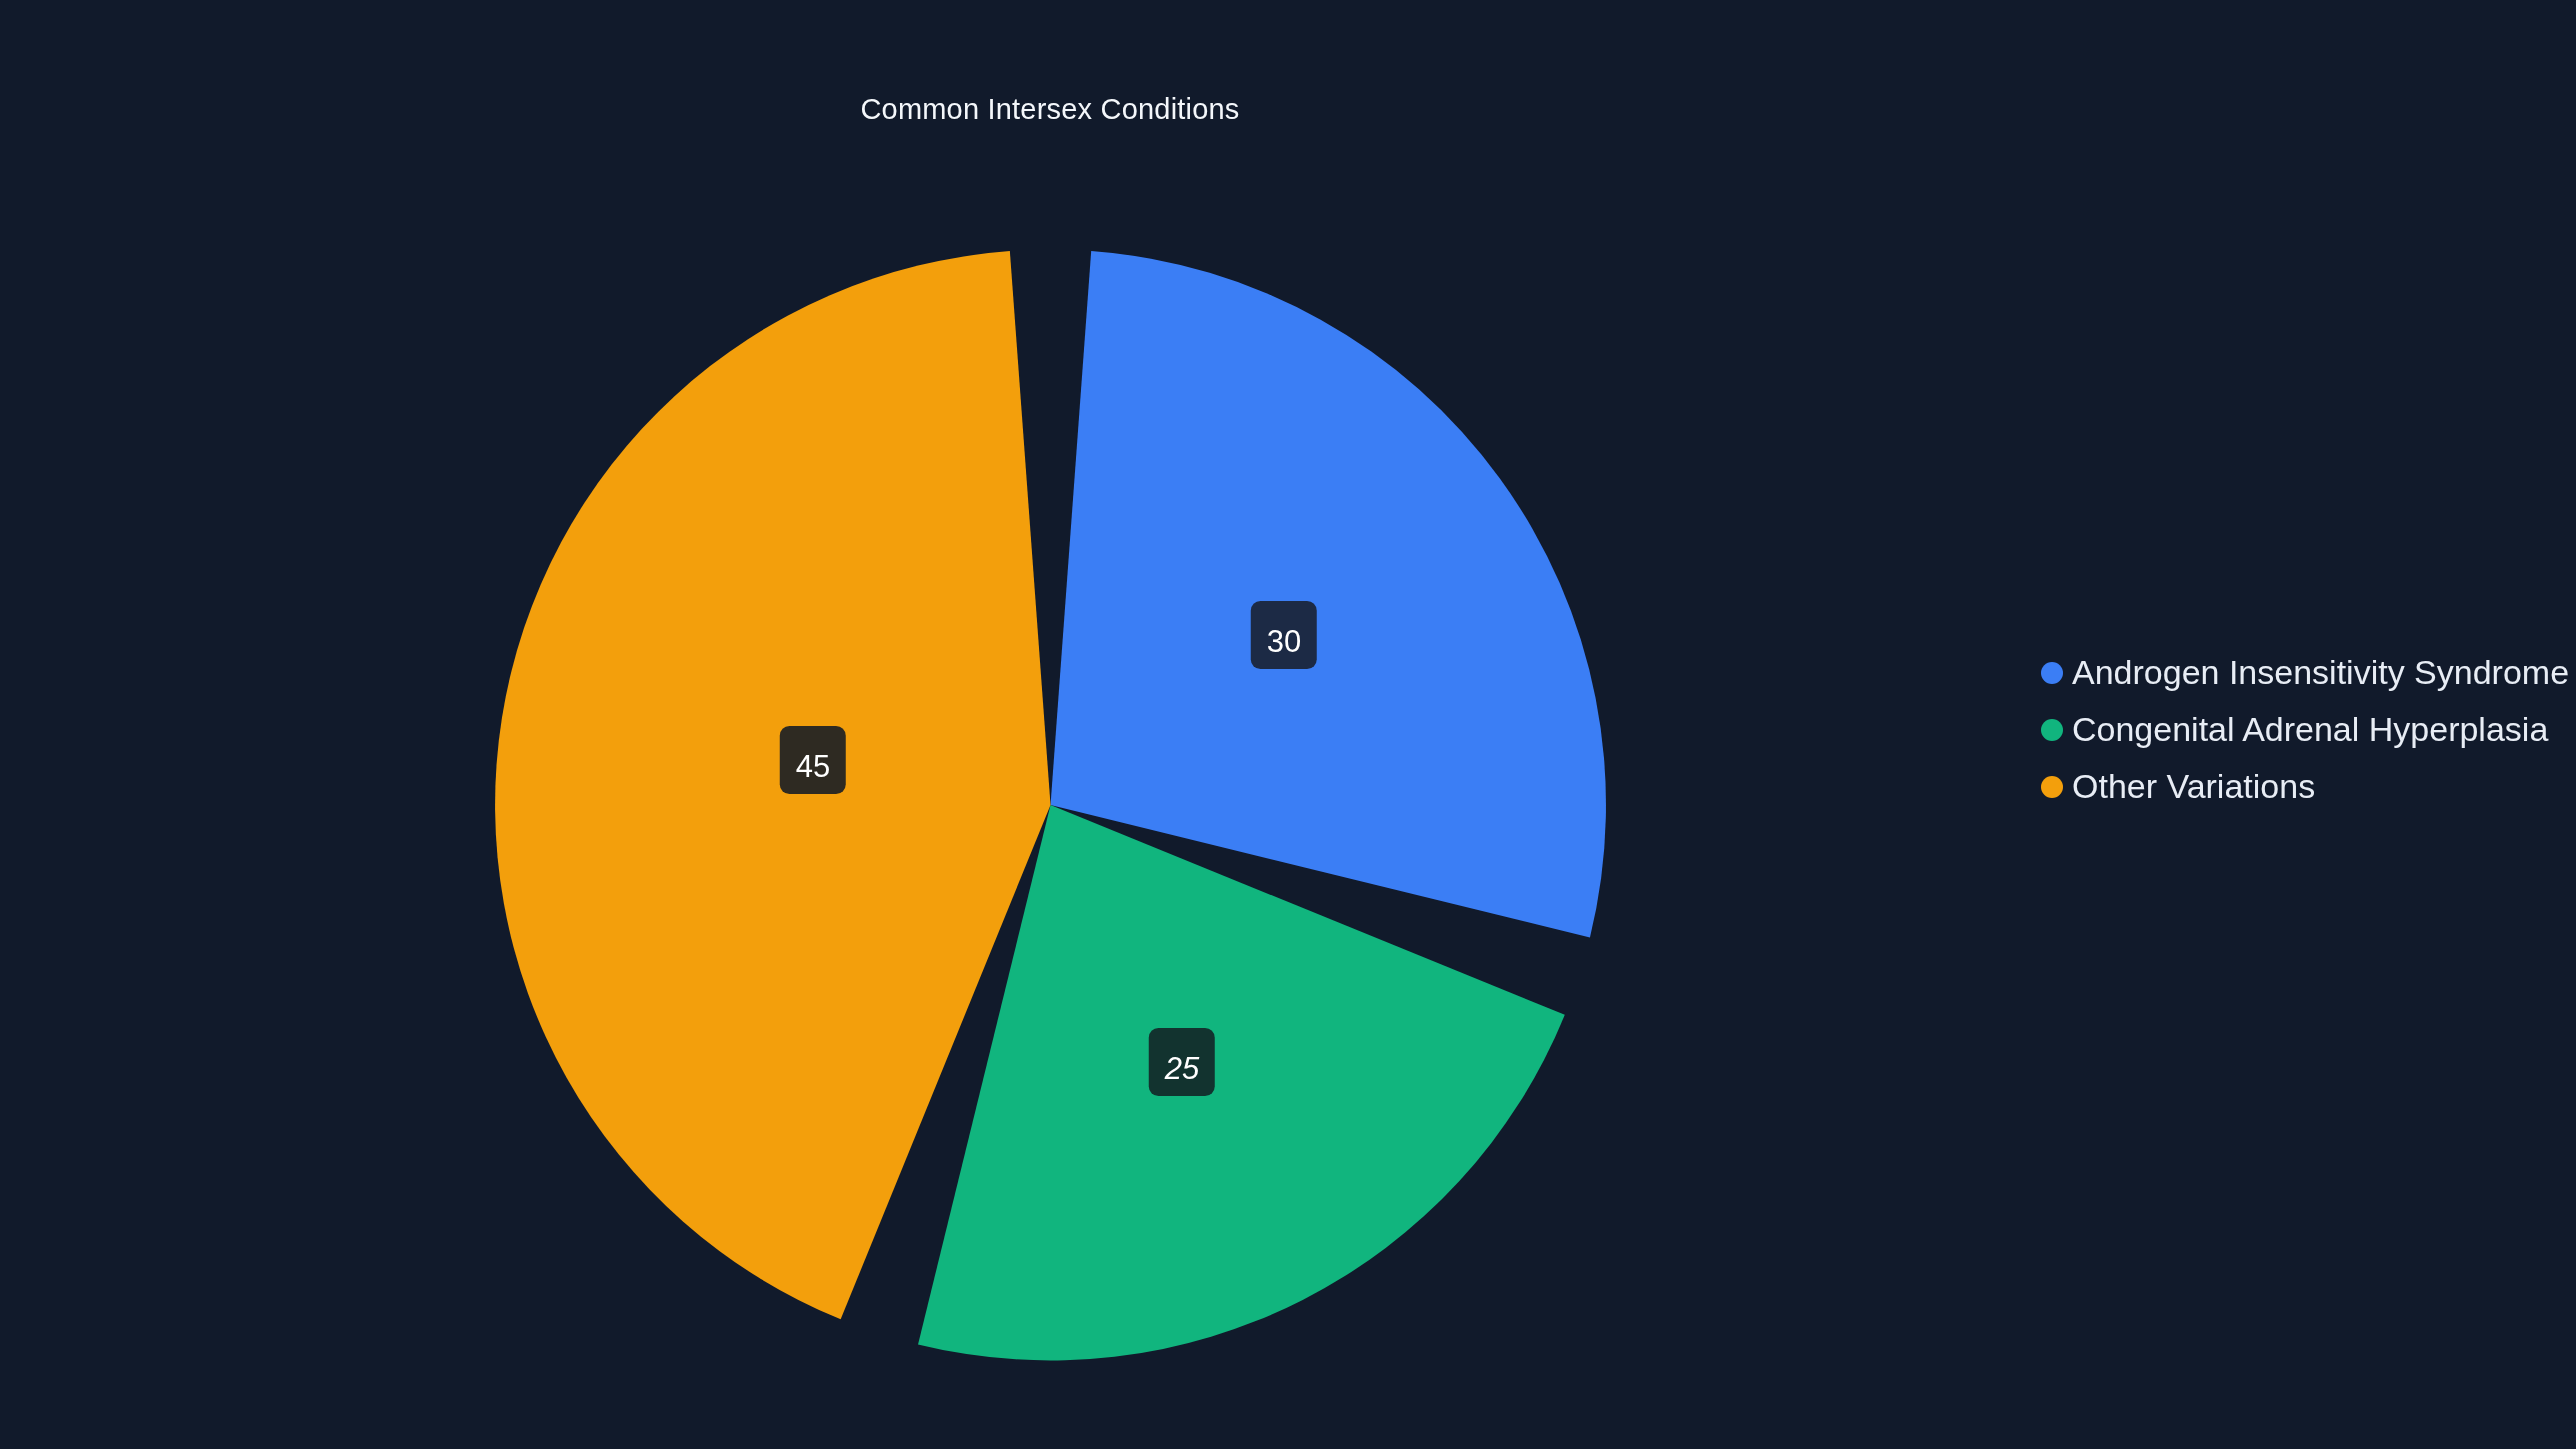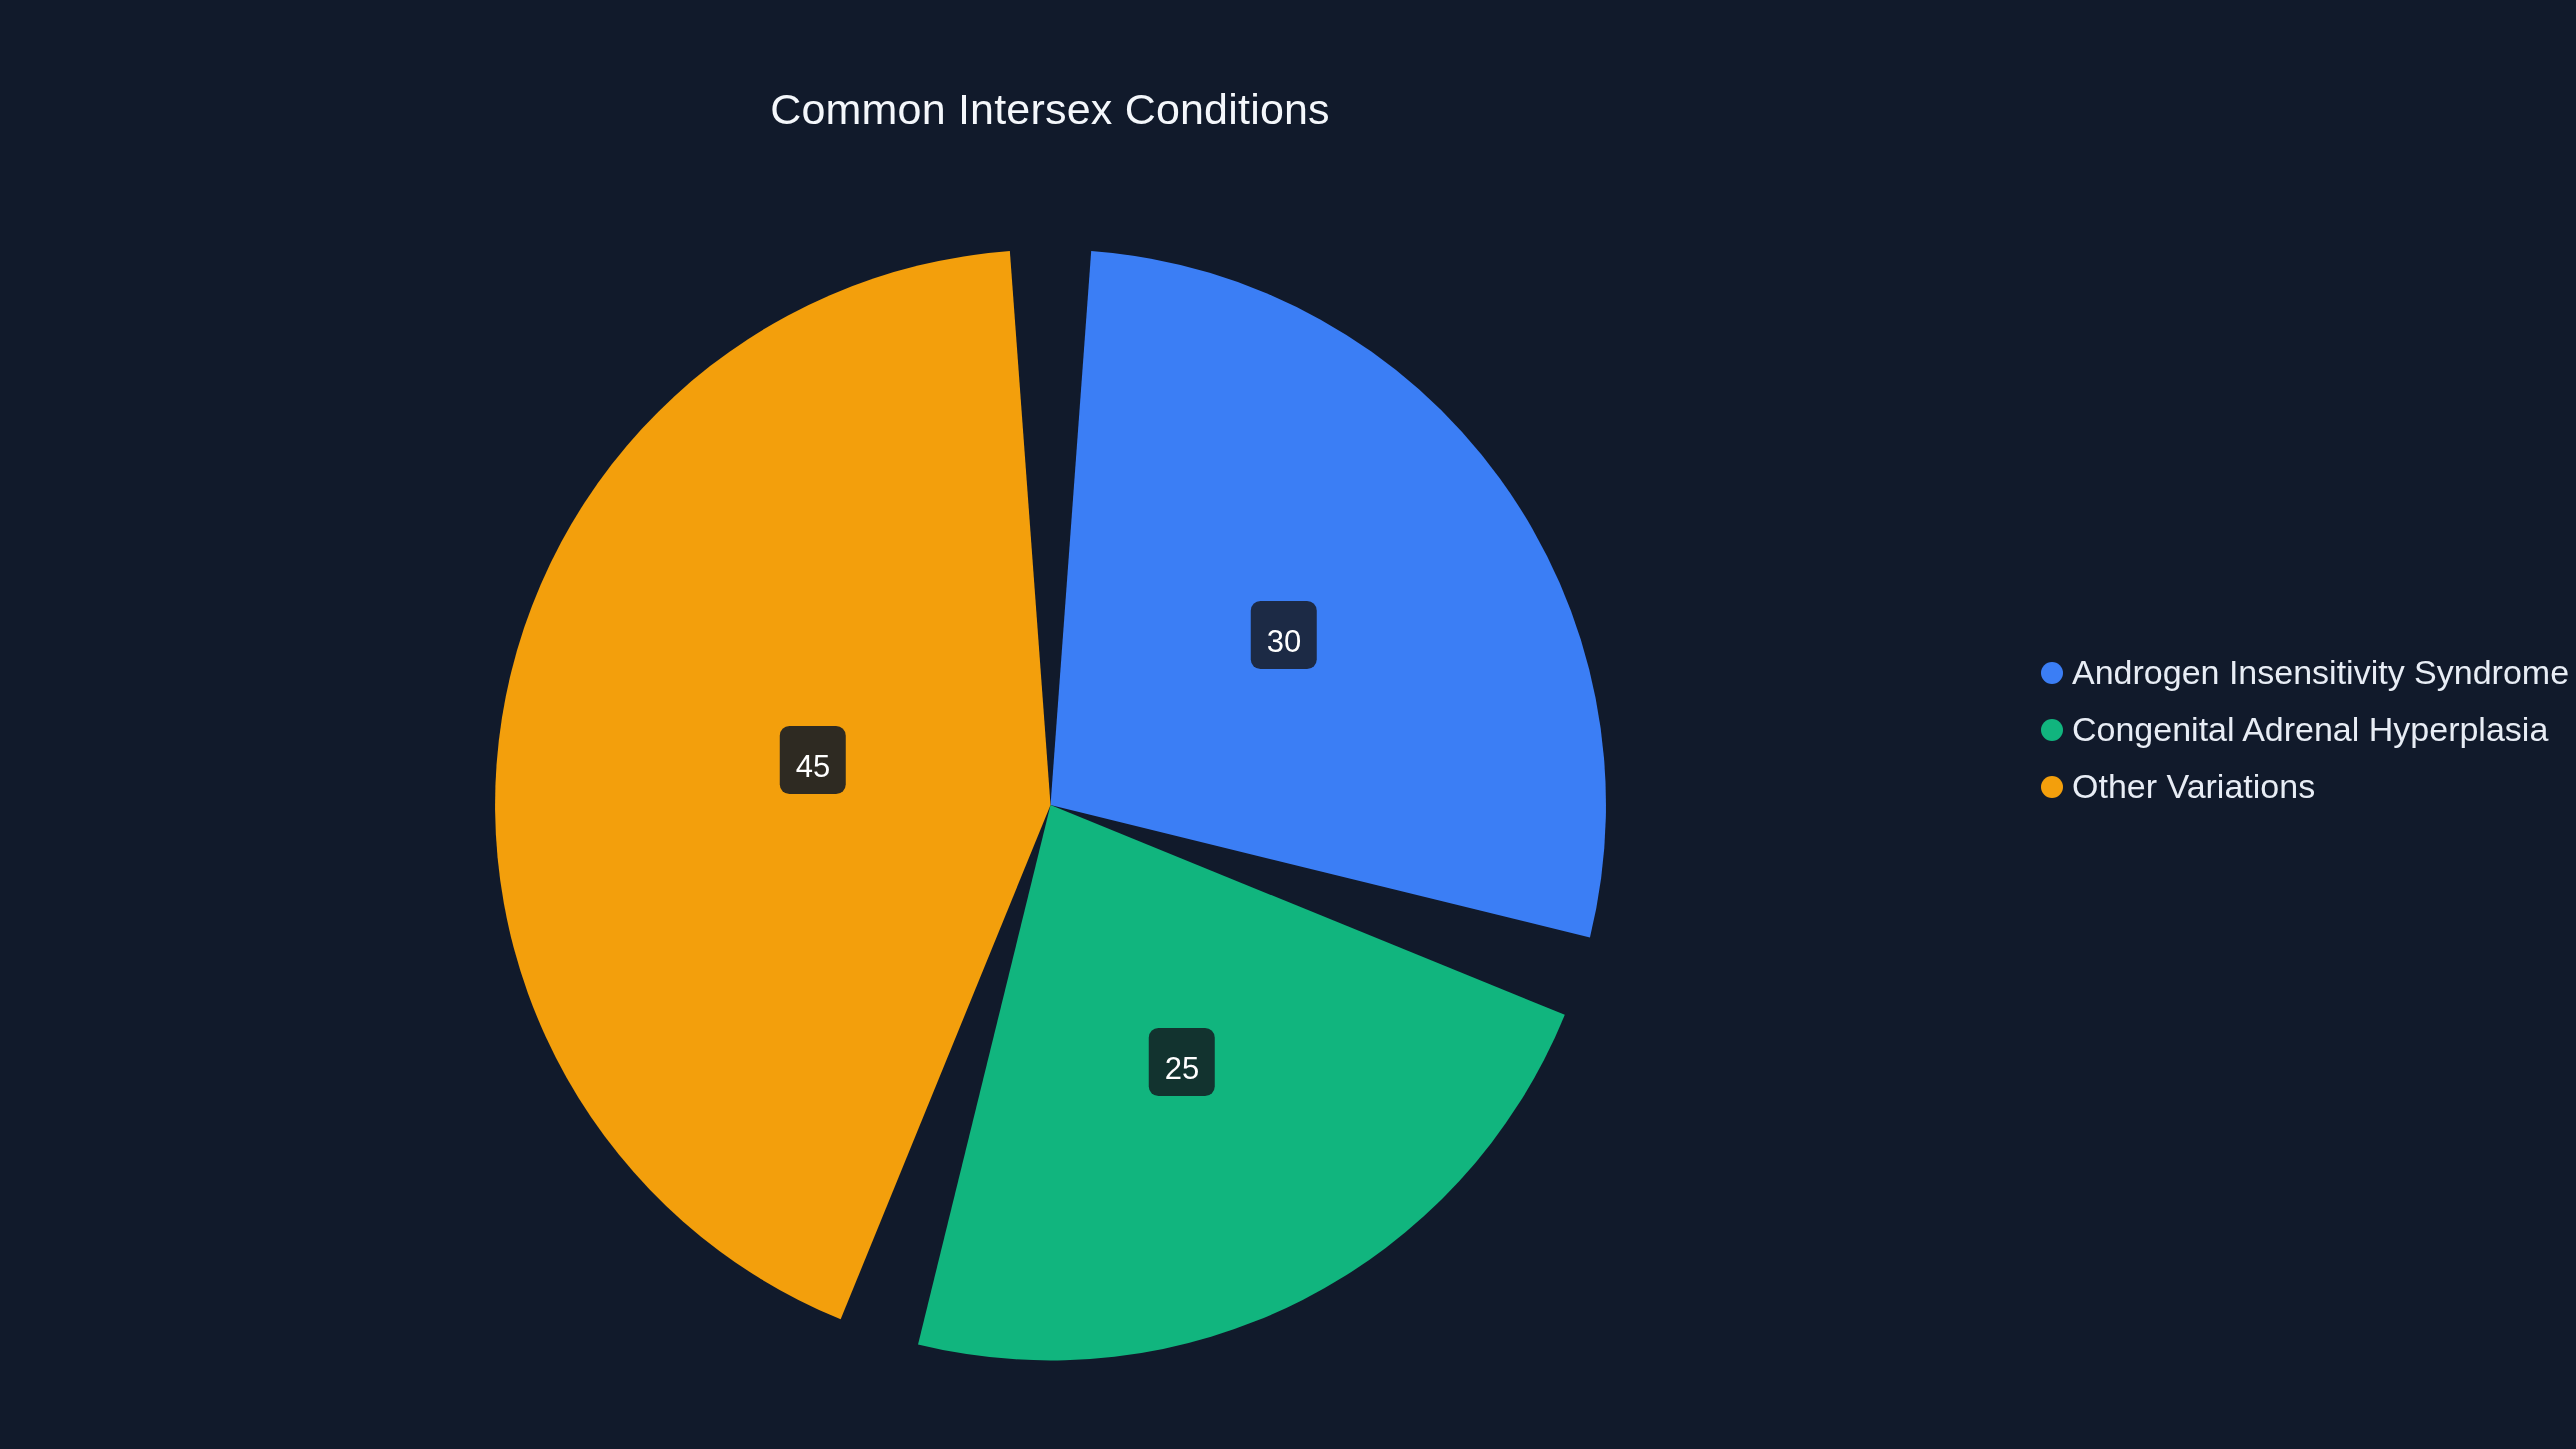--- a/index.html
+++ b/index.html
@@ -20,21 +20,21 @@
     height: 1449px;
     background: #111a2b;
   }
   #chart-title {
     position: absolute;
     left: 0;
     top: 85px;
     width: 2576px;
     text-align: center;
     color: #f4f7fb;
-    font-size: 43px;
+    font-size: 29px;
     font-weight: 400;
     letter-spacing: 0.2px;
     line-height: 48px;
     white-space: nowrap;
   }
   
   #chart-title-inner {
     display: inline-block;
     transform: translateX(-238px);
   }
@@ -92,21 +92,21 @@
     </g>
     <g>
       <path id="slice-1" fill="#11b57e" d="M 1305 1000 L 1943.85 1260.71 A 690 690 0 0 1 1140.41 1670.08 Z"></path>
     </g>
     <g>
       <path id="slice-2" fill="#f39f0c" d="M 1305 1000 L 1044.29 1638.85 A 690 690 0 0 1 1254.47 311.85 Z"></path>
     </g>
   </svg>
 
   <div class="slice-label" id="label-0" style="left: 1284px; top: 635px; background: rgb(28, 42, 69);">30</div>
-  <div class="slice-label" id="label-1" style="left: 1182px; top: 1062px; background: rgb(18, 51, 47);">25</div>
+  <div class="slice-label" id="label-1" style="left: 1182px; top: 1062px; background: rgb(18, 51, 47); font-style: italic;">25</div>
   <div class="slice-label" id="label-2" style="left: 765px; top: 760px; background: rgb(46, 42, 34); margin-left: 48px;">45</div>
 
   <div id="legend">
     <div class="legend-row">
       <span class="legend-swatch" id="sw-0" style="background: rgb(59, 126, 245);"></span>
       <span class="legend-label">Androgen Insensitivity Syndrome</span>
     </div>
     <div class="legend-row">
       <span class="legend-swatch" id="sw-1" style="background: rgb(17, 181, 126);"></span>
       <span class="legend-label">Congenital Adrenal Hyperplasia</span>

